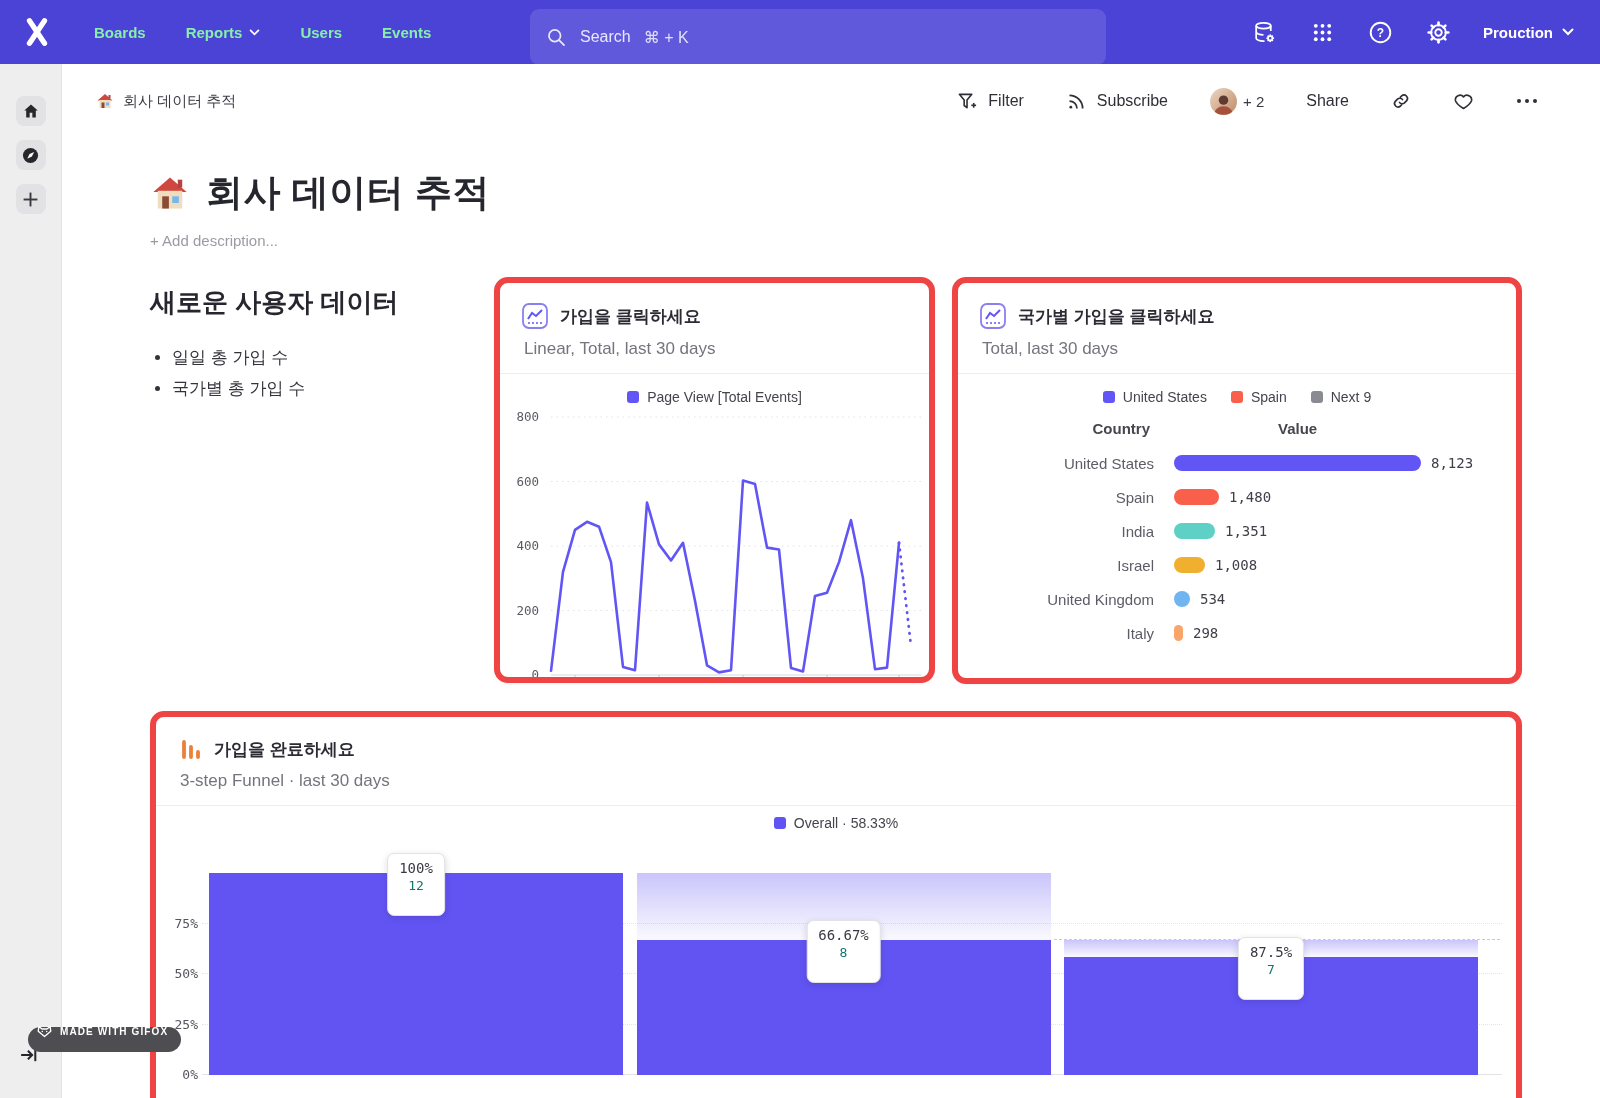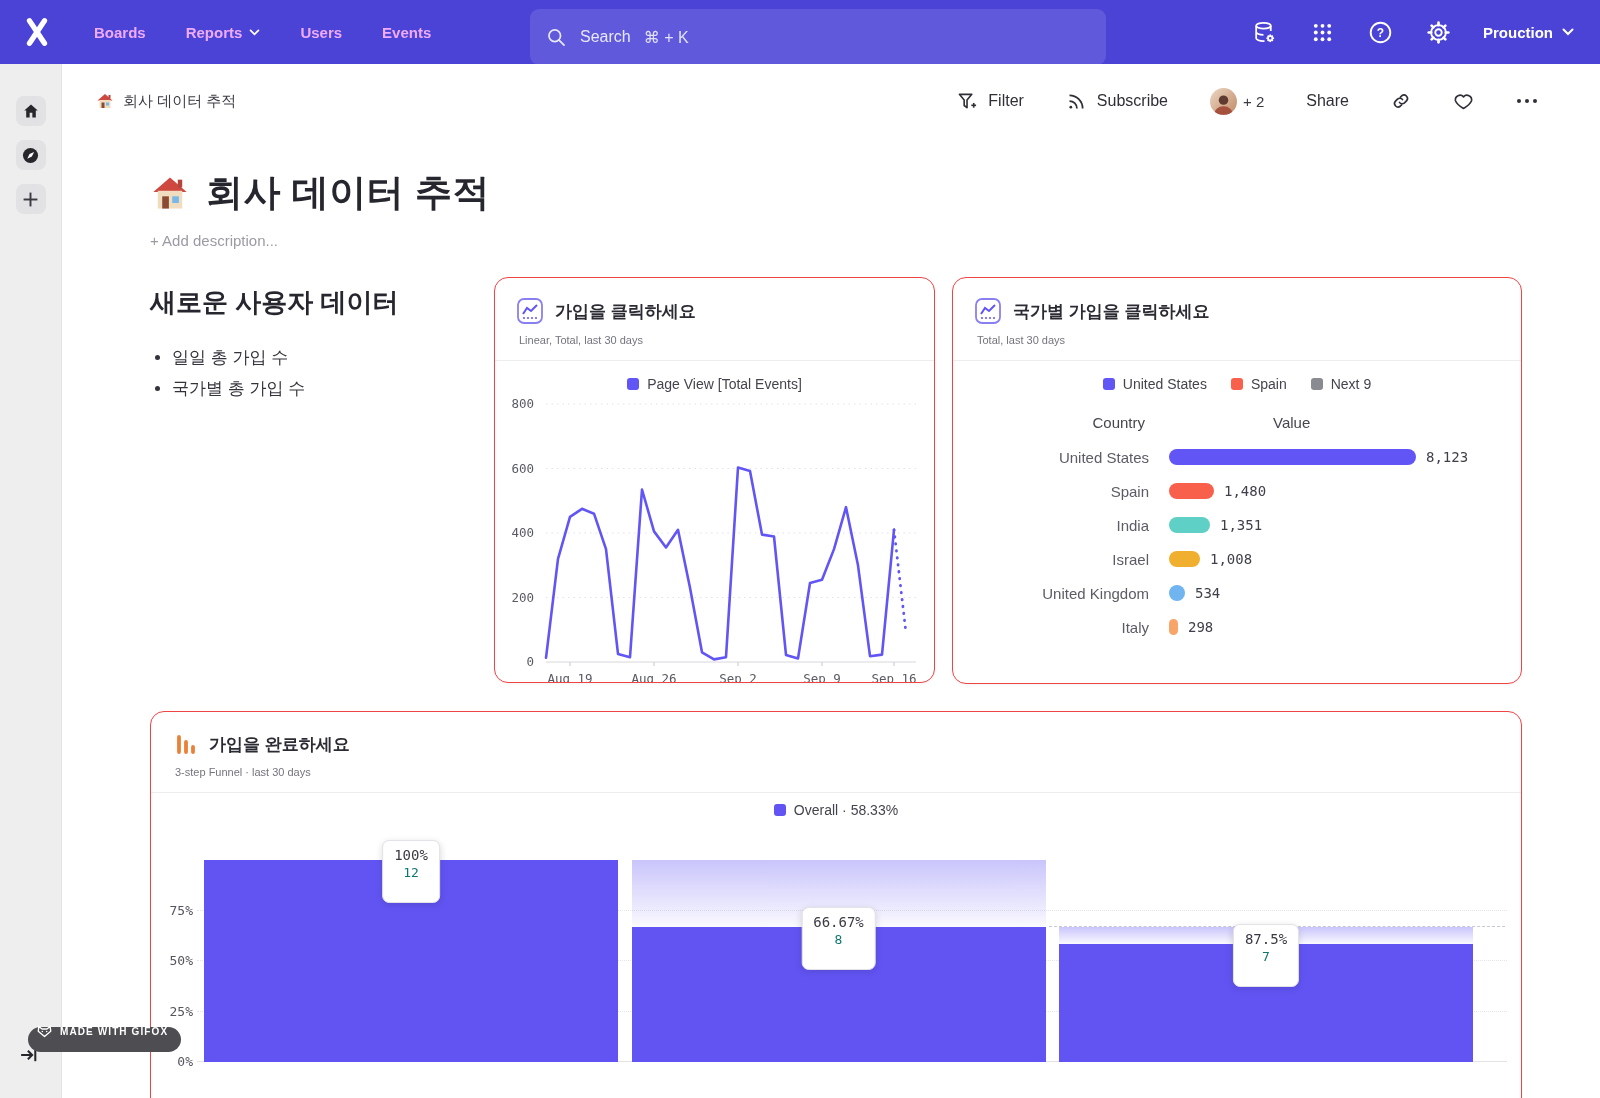--- a/index.html
+++ b/index.html
@@ -4,21 +4,21 @@
 <style>
   * { box-sizing: border-box; margin: 0; padding: 0; }
   html,body { width:1600px; height:1098px; overflow:hidden; }
   body { font-family:"Liberation Sans","DejaVu Sans",sans-serif; background:#fff; color:#2f2f38; position:relative; }
   .mono { font-family:"DejaVu Sans Mono","Liberation Mono",monospace; }
 
   
   .navbar { height:64px; background:#4b42d6; display:flex; align-items:center; padding:0 26px 0 20px; position:relative; }
   .logo { width:34px; height:34px; display:flex; align-items:center; justify-content:center; }
   .nav-items { display:flex; gap:40px; margin-left:40px; }
-  .nav-item { color:#f0abfc; font-size:15px; font-weight:600; display:flex; align-items:center; gap:7px; cursor:pointer; white-space:nowrap; }
+  .nav-item { color:#86efac; font-size:15px; font-weight:600; display:flex; align-items:center; gap:7px; cursor:pointer; white-space:nowrap; }
   .search { position:absolute; left:530px; top:9px; width:576px; height:56px; background:rgba(255,255,255,0.12); border-radius:9px; display:flex; align-items:center; padding:0 16px; gap:13px; color:#e8e8fb; font-size:16px; }
   .search .shortcut { opacity:.95; }
   .nav-right { margin-left:auto; display:flex; align-items:center; gap:32px; }
   .nav-icon { width:26px; height:26px; display:flex; align-items:center; justify-content:center; color:#fff; }
   .project { color:#fff; font-size:15px; font-weight:700; display:flex; align-items:center; gap:9px; }
 
   
   .frame { display:flex; height:1034px; }
   .rail { width:62px; background:#eeeeef; border-right:1px solid #e3e3e5; flex:none; padding-top:32px; position:relative; }
   .rail-btn { width:30px; height:30px; border-radius:8px; background:#e2e2e4; margin:0 auto 14px; display:flex; align-items:center; justify-content:center; cursor:pointer; }
@@ -38,37 +38,37 @@
   .page-title { display:flex; align-items:center; gap:16px; font-size:37px; font-weight:700; color:#26262e; letter-spacing:.5px; }
   .add-desc { margin-top:14px; color:#9b9ba4; font-size:15px; }
 
   
   .row1 { display:flex; margin:28px 0 0 88px; }
   .text-card { width:344px; padding-top:8px; }
   .text-card h2 { font-size:26px; font-weight:700; color:#26262e; }
   .text-card ul { margin:26px 0 0 22px; }
   .text-card li { font-size:17px; color:#33333b; margin-bottom:8px; }
 
-  .card { background:#fff; border:1px solid #ef4444; border-radius:14px; box-shadow:0 1px 3px rgba(25,25,60,.05); overflow:hidden; }
+  .card { background:#fff; border:6px solid #ef4444; border-radius:14px; box-shadow:0 1px 3px rgba(25,25,60,.05); overflow:hidden; }
   .card-a { width:441px; height:406px; }
   .card-b { width:570px; height:407px; margin-left:17px; }
   .card-head { padding:20px 22px 0 22px; }
   .card-title { display:flex; align-items:center; gap:12px; font-size:17px; font-weight:700; color:#2b2b33; }
-  .card-sub { margin:10px 0 14px 2px; font-size:11px; color:#74747e; }
+  .card-sub { margin:10px 0 14px 2px; font-size:17px; color:#74747e; }
   .card-divider { height:1px; background:#ededf0; }
 
   .legend-row { display:flex; justify-content:center; align-items:center; gap:24px; margin-top:15px; font-size:14px; color:#44444e; }
   .legend-item { display:flex; align-items:center; gap:8px; }
   .legend-swatch { width:12px; height:12px; border-radius:3px; flex:none; }
 
   #line-svg { display:block; margin:4px 0 0 8px; }
   #line-svg text { font-family:"DejaVu Sans Mono","Liberation Mono",monospace; font-size:12.5px; fill:#5a5a64; }
 
   
-  .col-heads { display:grid; grid-template-columns:196px 1fr; margin-top:22px; font-size:15px; font-weight:400; color:#46464f; }
+  .col-heads { display:grid; grid-template-columns:196px 1fr; margin-top:15px; font-size:15px; font-weight:700; color:#46464f; }
   .col-heads .c1 { text-align:right; padding-right:4px; }
   .col-heads .c2 { padding-left:124px; }
   .rows { margin-top:9px; }
   .trow { display:grid; grid-template-columns:196px 1fr; align-items:center; height:34px; }
   .trow .lbl { text-align:right; font-size:15px; color:#5c5c66; }
   .trow .barcell { display:flex; align-items:center; padding-left:20px; }
   .hbar { height:16px; border-radius:8px; }
   .hval { margin-left:10px; font-size:14px; color:#3f3f49; }
 
   

